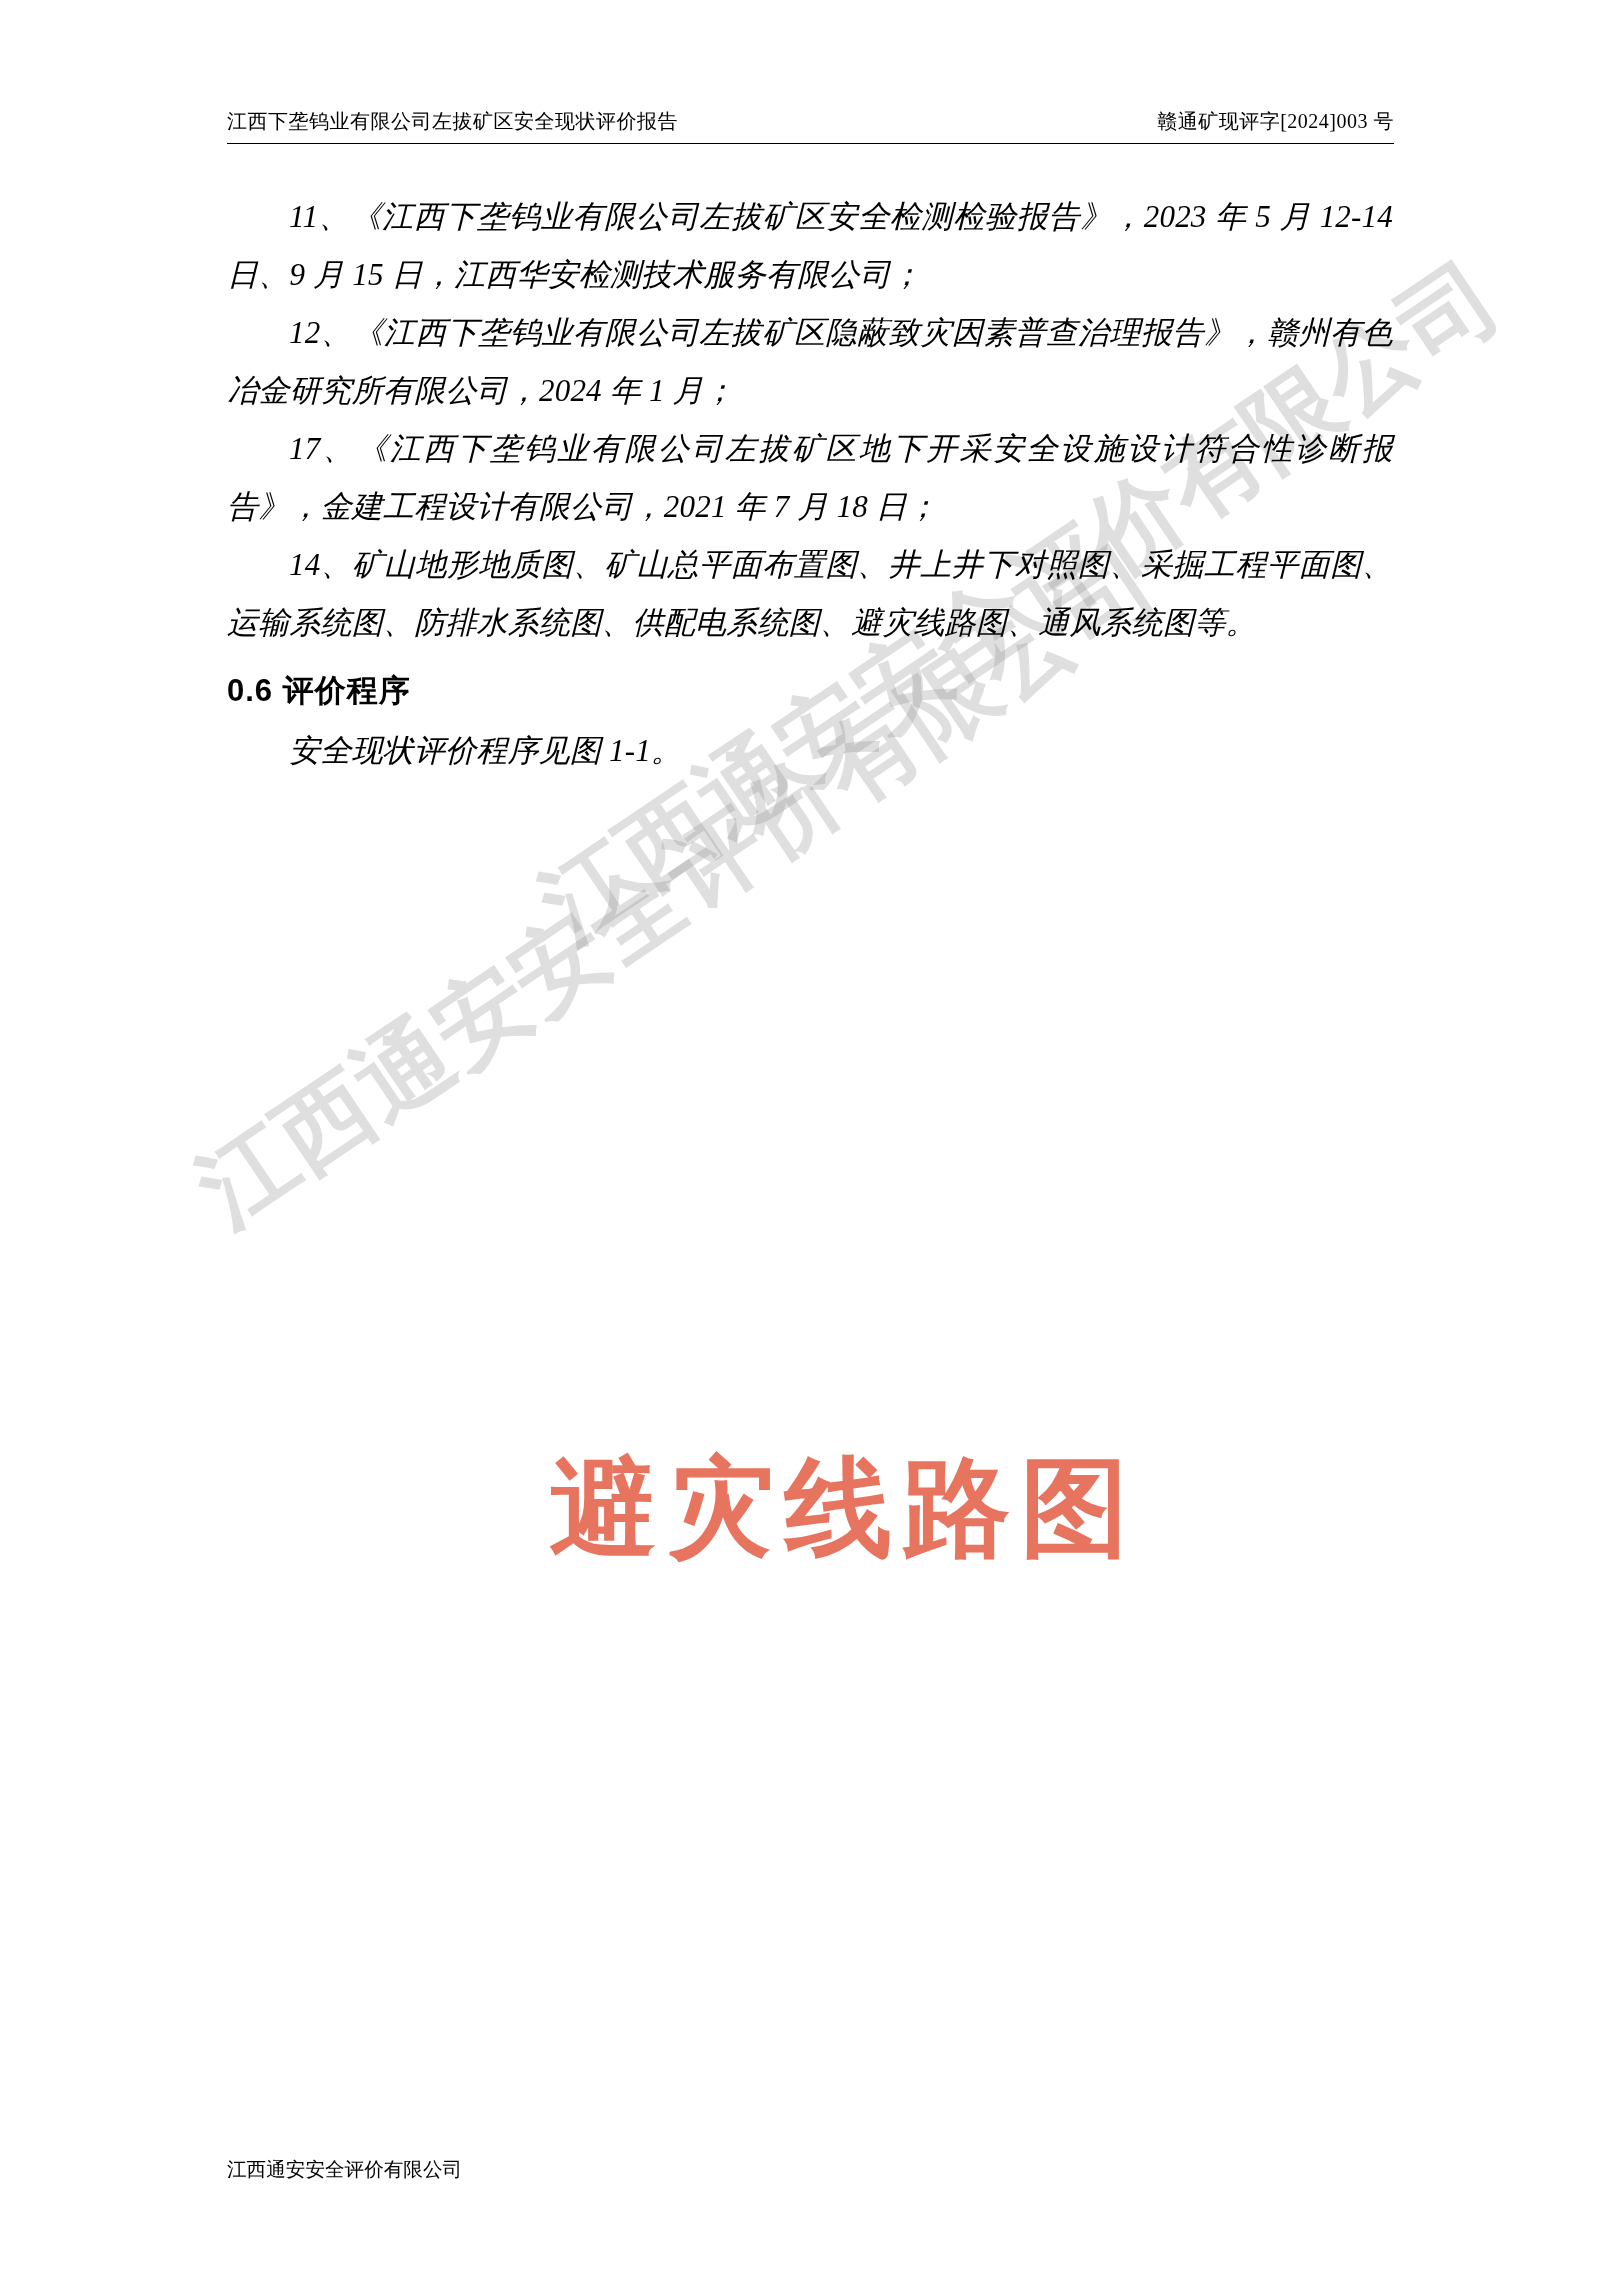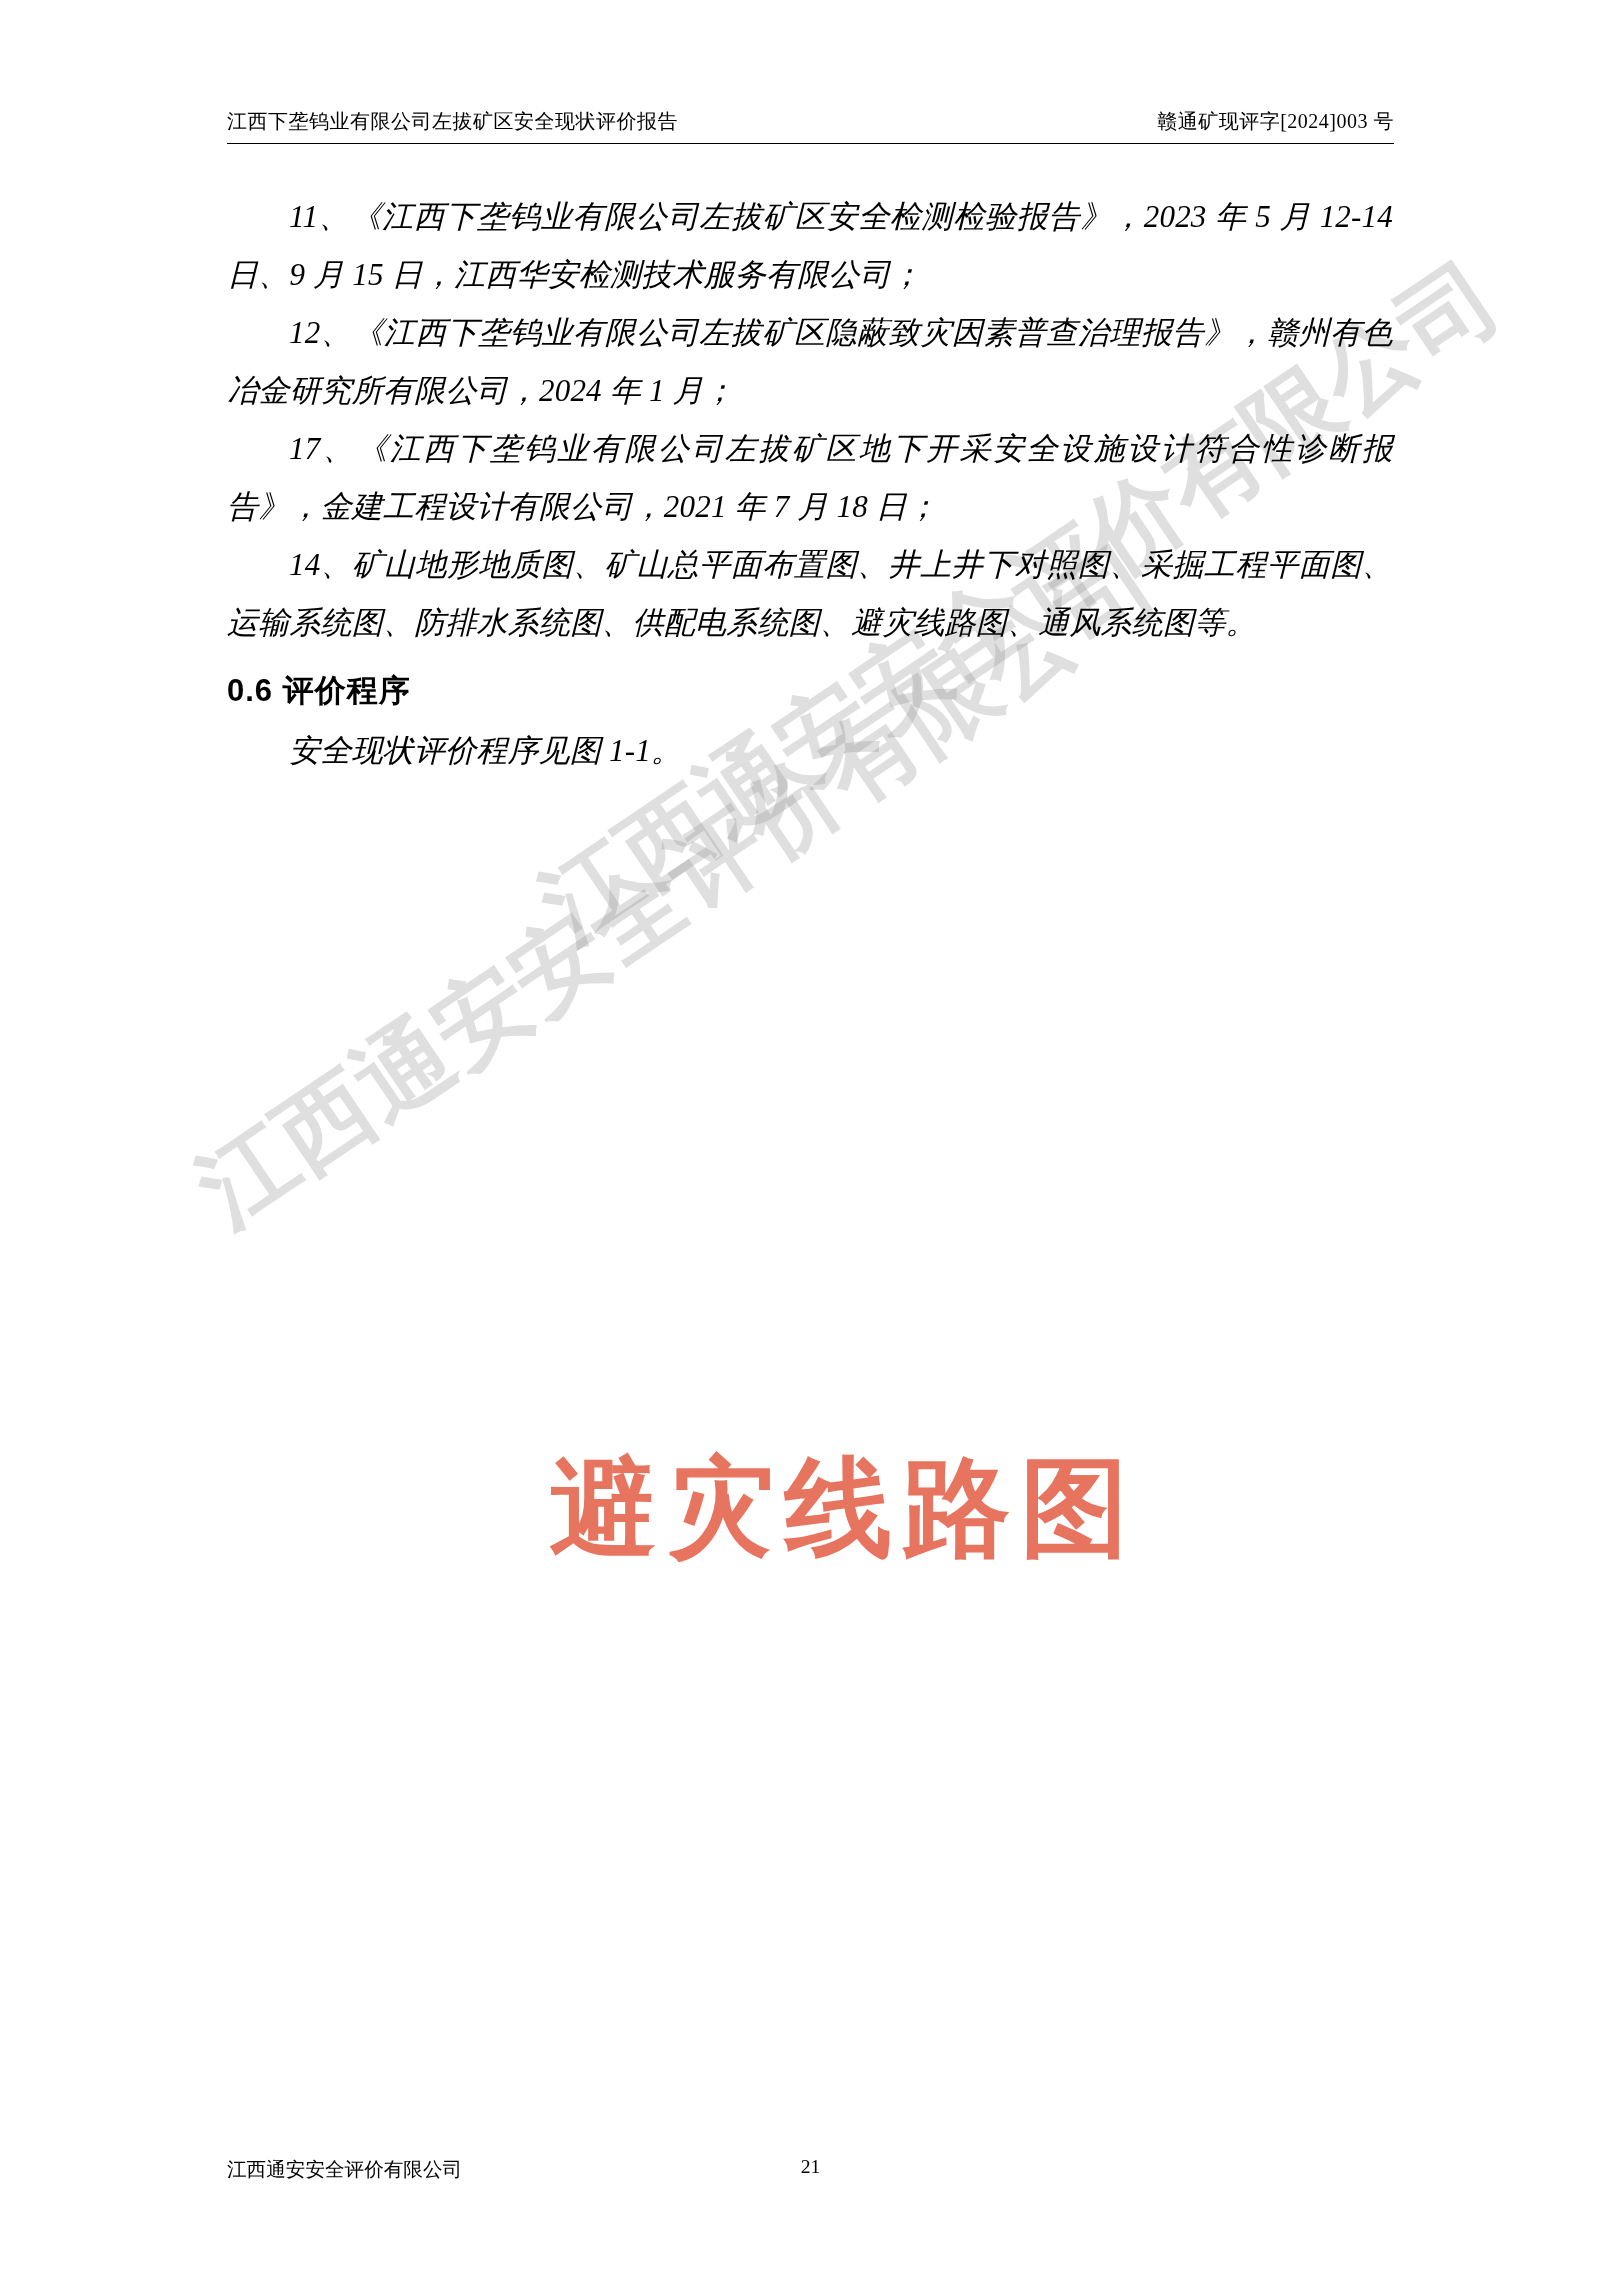--- a/index.html
+++ b/index.html
@@ -185,17 +185,16 @@
     <p class="para">17、《江西下垄钨业有限公司左拔矿区地下开采安全设施设计符合性诊断报告》，金建工程设计有限公司，2021 年 7 月 18 日；</p>
     <p class="para">14、矿山地形地质图、矿山总平面布置图、井上井下对照图、采掘工程平面图、运输系统图、防排水系统图、供配电系统图、避灾线路图、通风系统图等。</p>
 
     <h2 class="heading">0.6 评价程序</h2>
 
     <p class="para">安全现状评价程序见图 1-1。</p>
   </div>
 
   <div class="footer">
     <span class="footer-left">江西通安安全评价有限公司</span>
-    <span class="footer-page">21</span>
   </div>
 
 </div>
 
 
 </body></html>

